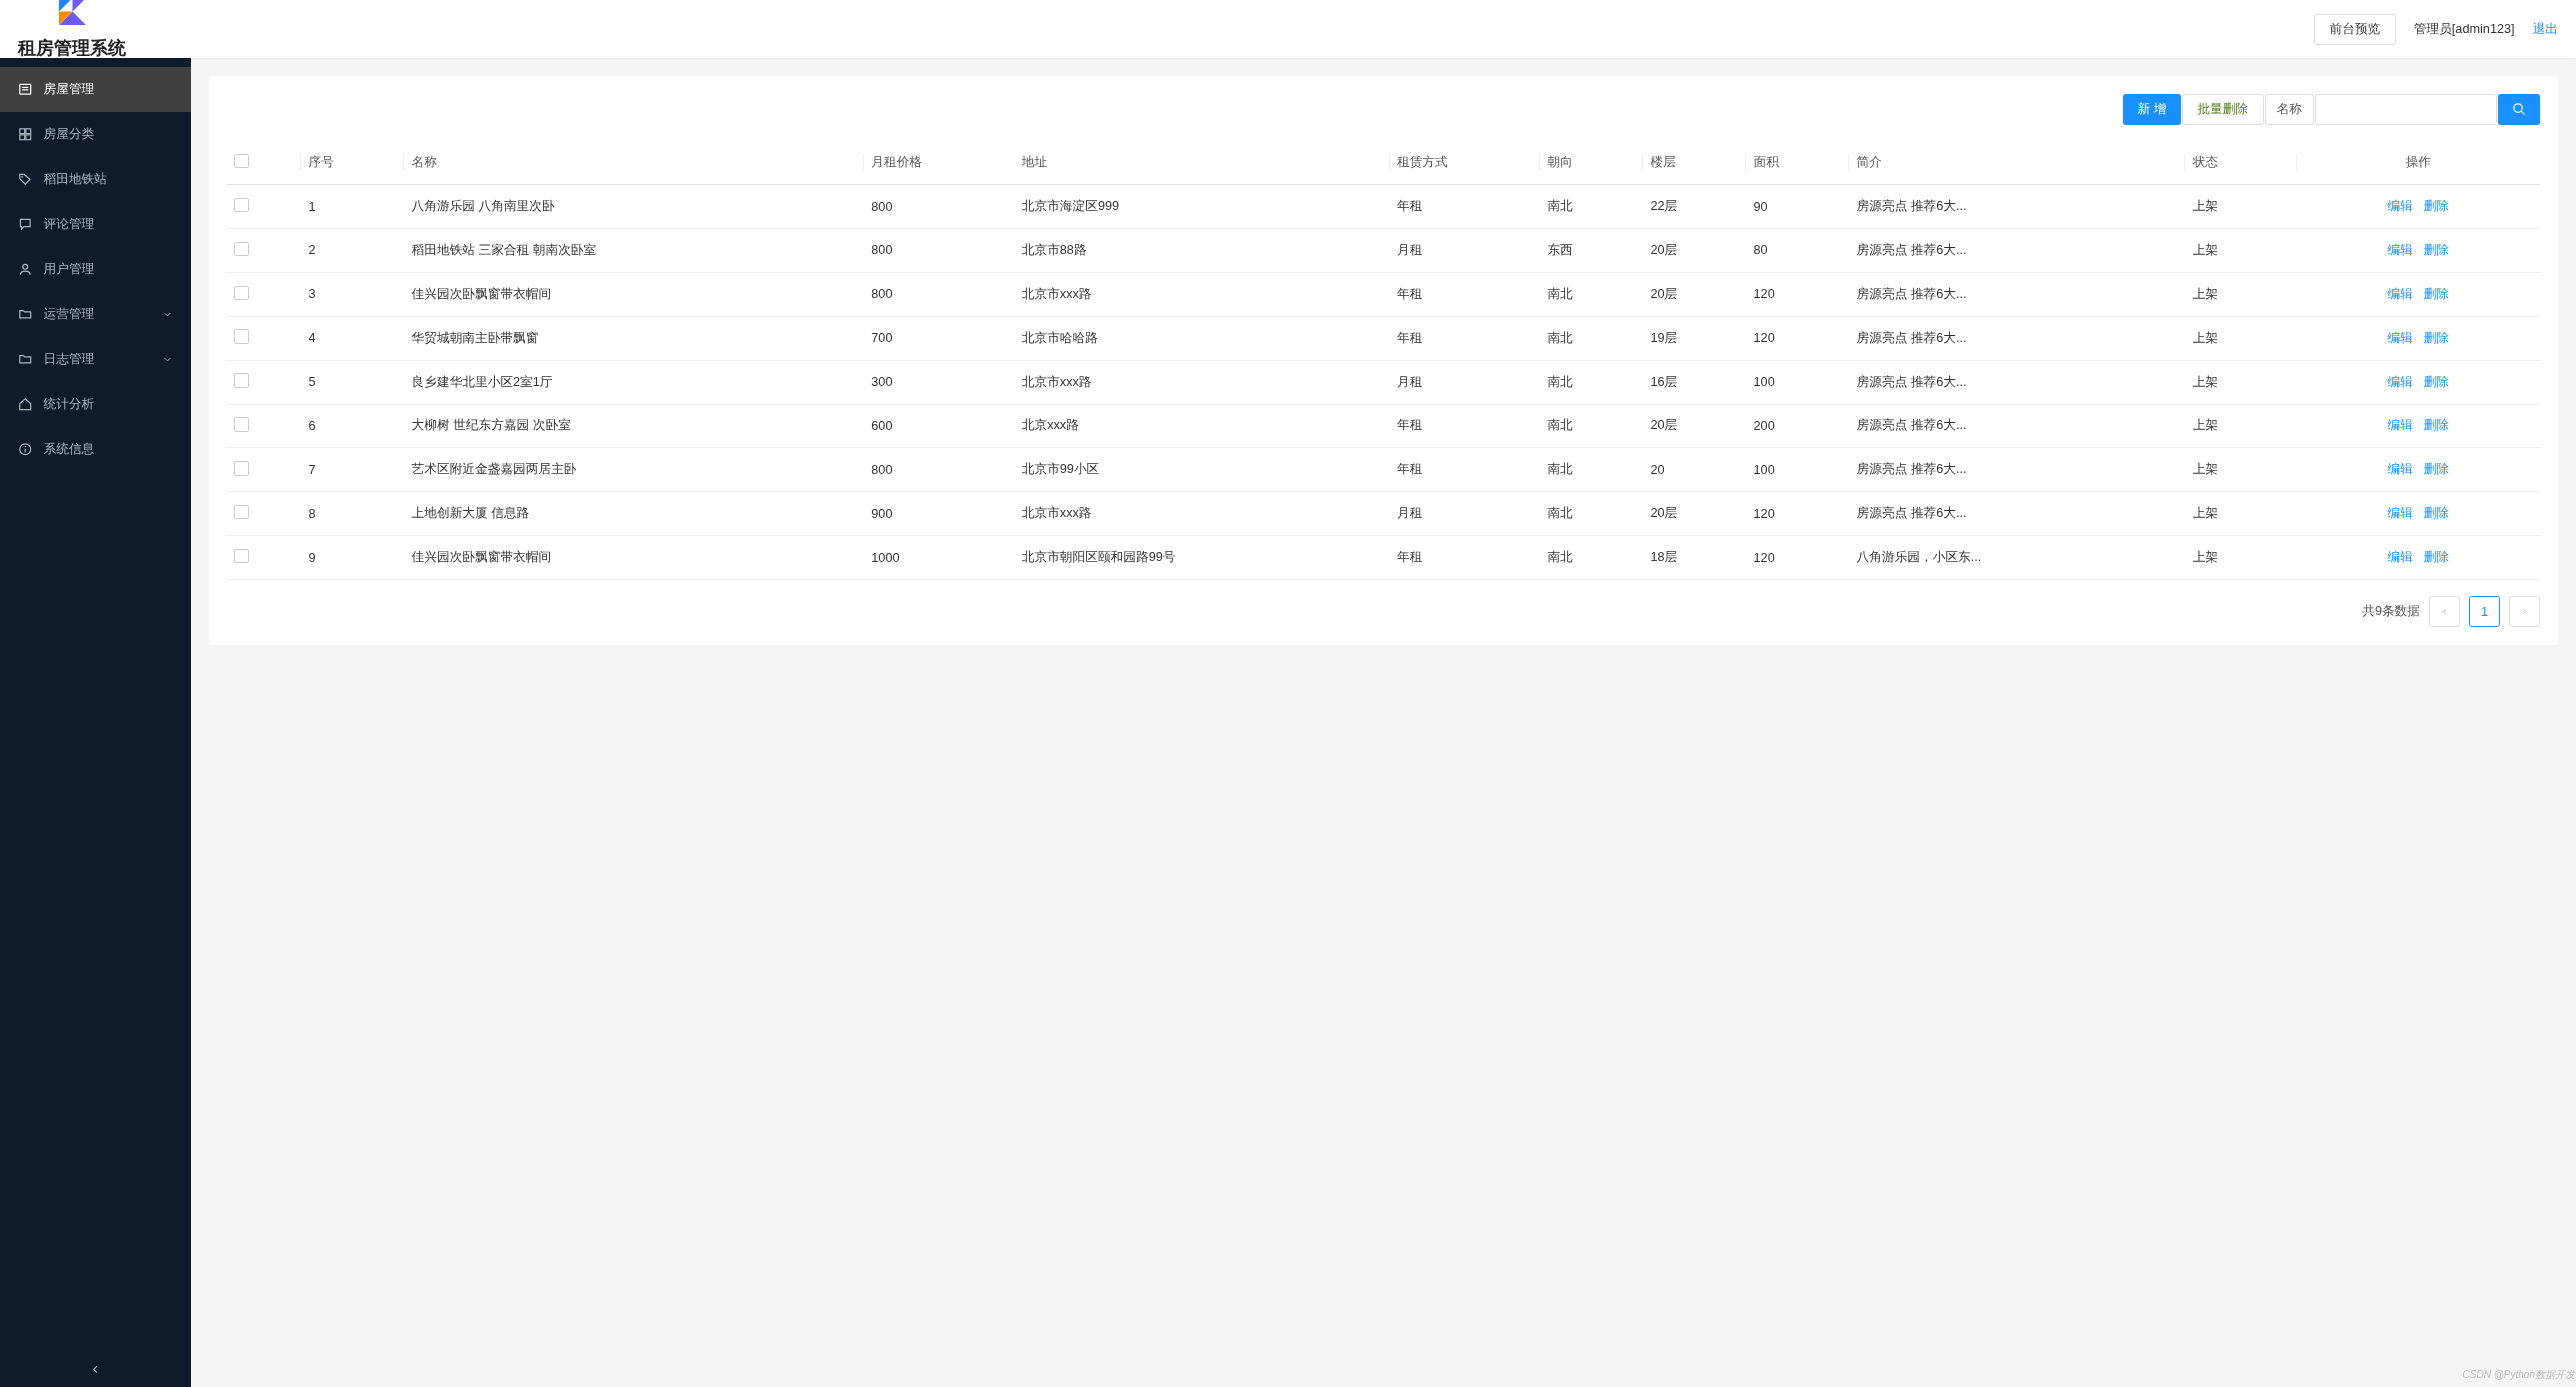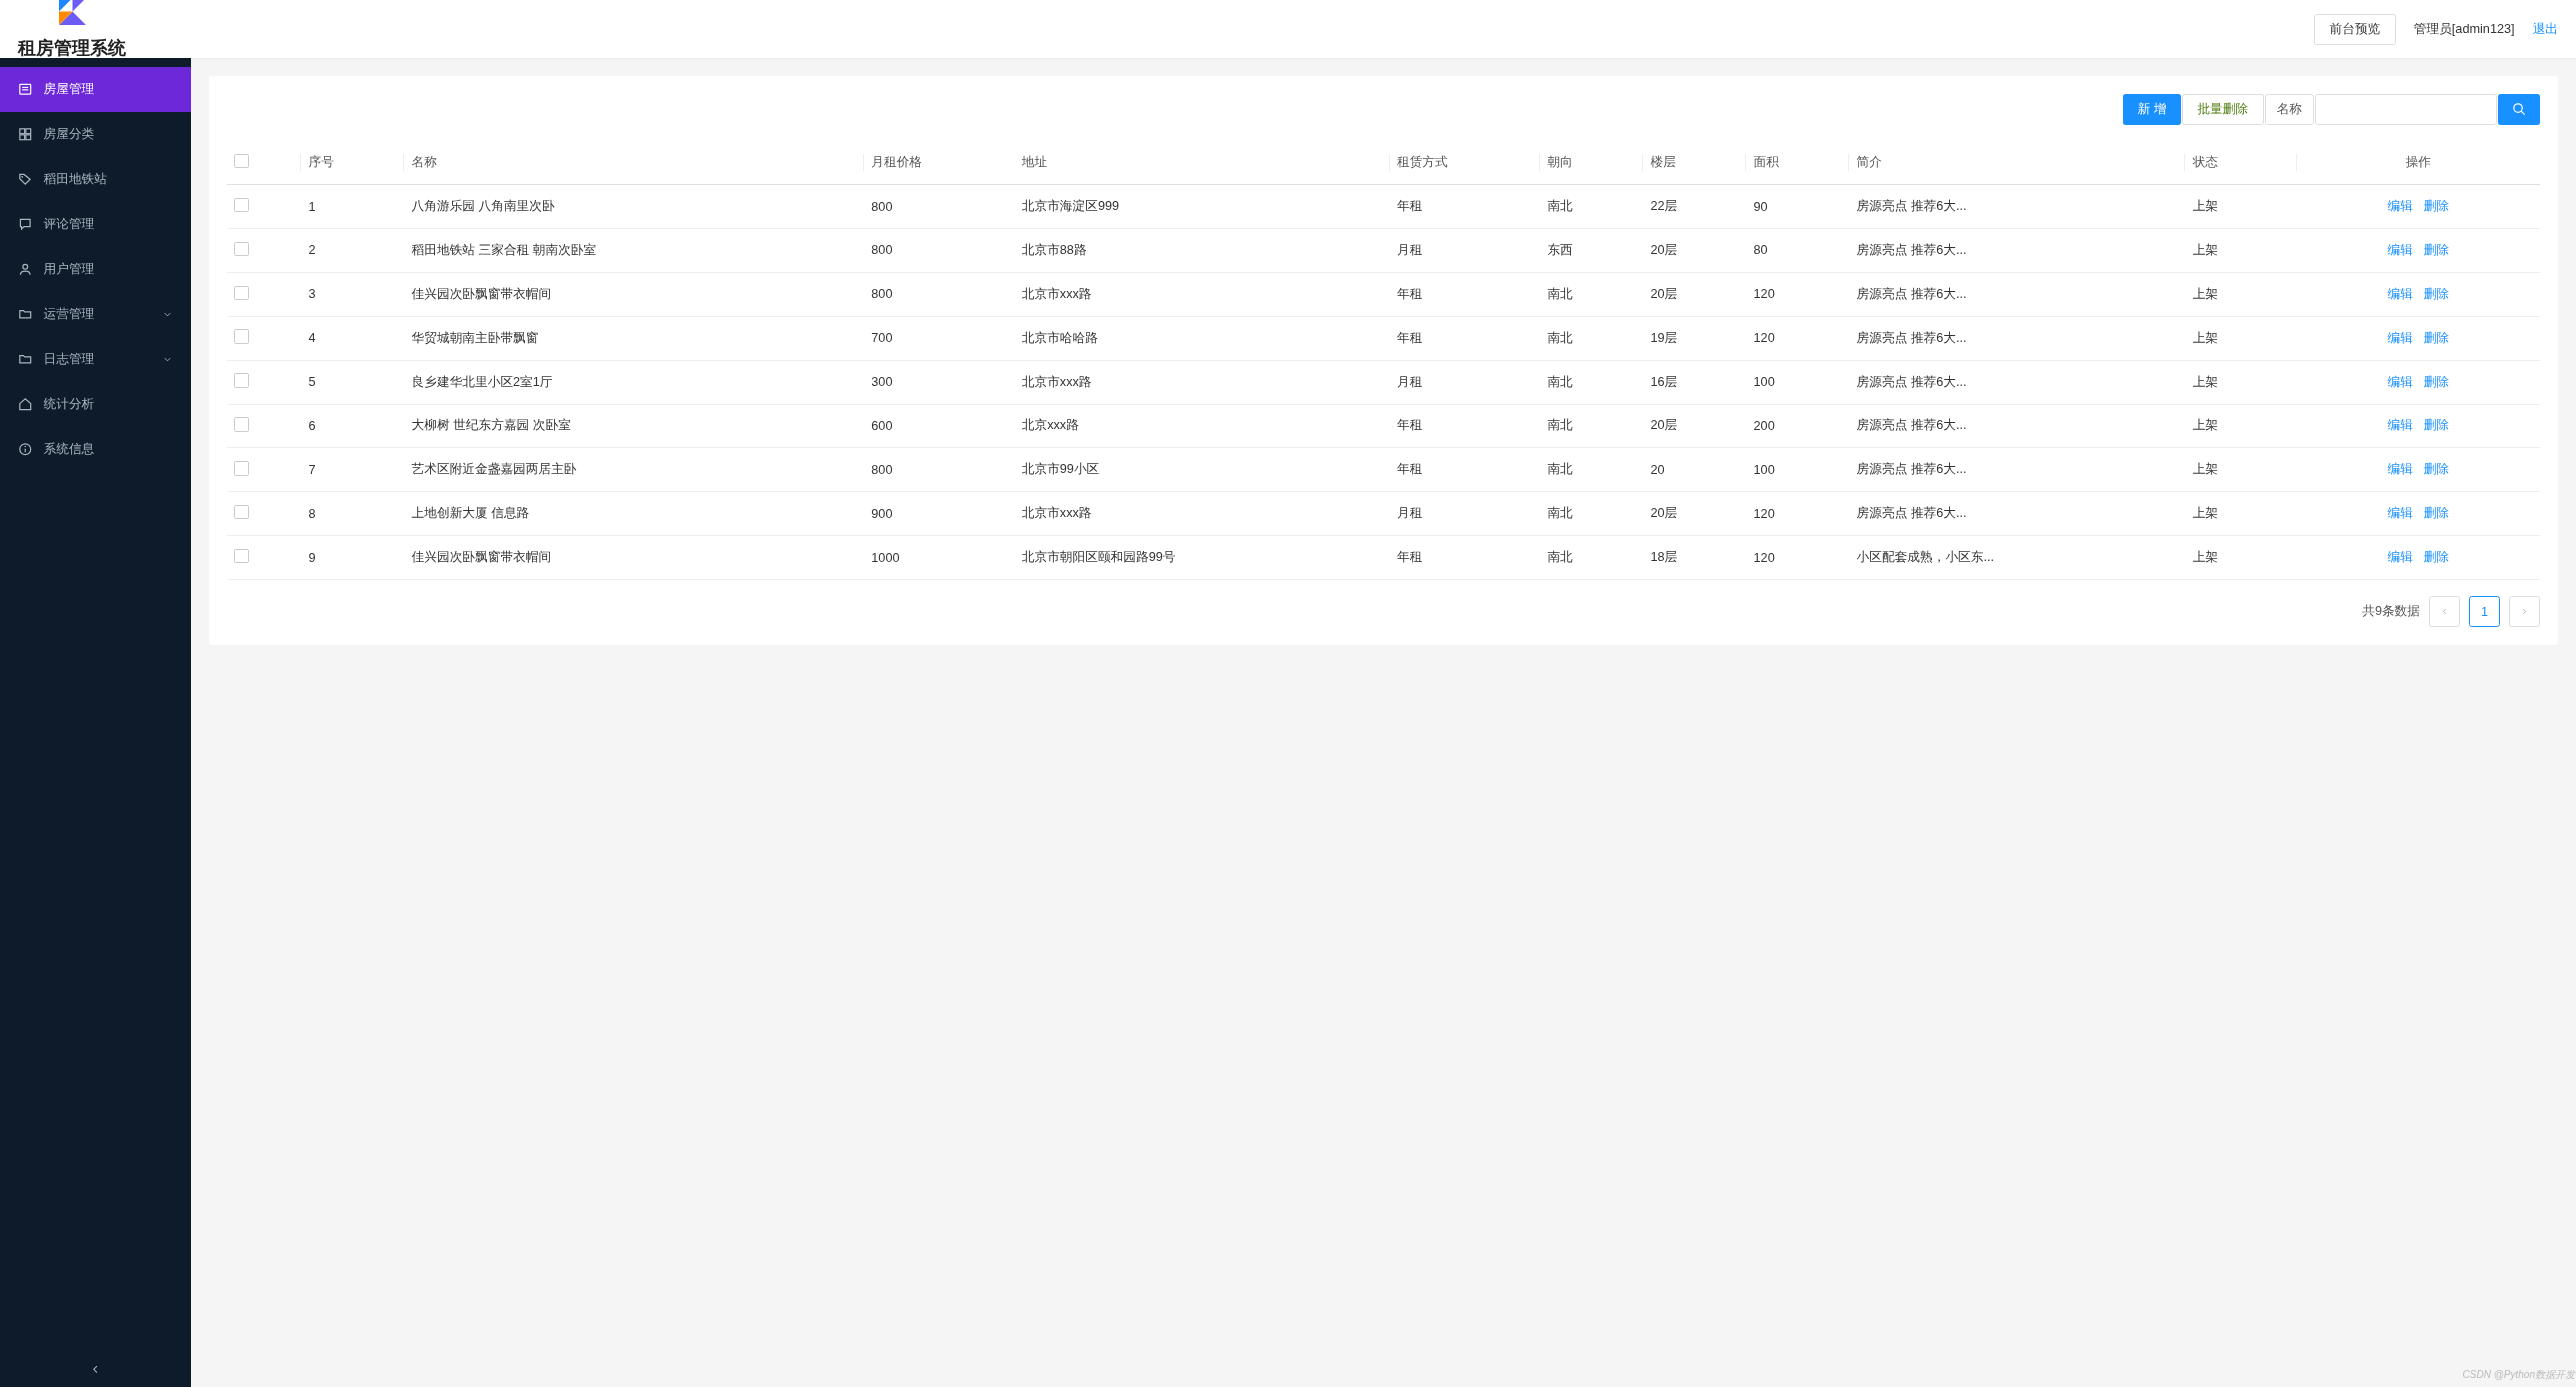--- a/index.html
+++ b/index.html
@@ -8,21 +8,21 @@
 .logo { display: flex; align-items: center; gap: 11px; flex-direction: column; }
 .logo-icon { width: 27px; height: 27px; }
 .logo-text { font-size: 18px; font-weight: 700; color: #222; }
 .header-right { margin-left: auto; display: flex; align-items: center; gap: 18px; }
 .btn-preview { height: 31px; padding: 0 14.5px; border: 0.9px solid #ddd; background: #fff; border-radius: 2.7px; cursor: pointer; font-size: 12.7px; color: #333; }
 .user-info { color: #333; font-size: 12.7px; }
 .logout { color: #1890ff; cursor: pointer; font-size: 12.7px; }
 .layout { display: flex; height: calc(100vh - 58px); }
 .sidebar { width: 191px; background: #0d1b2a; flex-shrink: 0; position: relative; padding-top: 9px; }
 .menu-item { height: 45px; display: flex; align-items: center; padding: 0 18px; color: #aab5c0; cursor: pointer; gap: 11px; position: relative; }
-.menu-item.active { background: #6d28d9; color: #fff; }
+.menu-item.active { background: #404040; color: #fff; }
 .menu-item .icon { width: 14.5px; height: 14.5px; flex-shrink: 0; }
 .menu-item .chev { margin-left: auto; width: 11px; height: 11px; }
 .collapse { position: absolute; bottom: 0; left: 0; right: 0; height: 36px; display: flex; align-items: center; justify-content: center; color: #aab5c0; cursor: pointer; }
 .main { flex: 1; padding: 18px; overflow: auto; }
 .card { background: #fff; border-radius: 2.7px; padding: 18px; }
 .toolbar { display: flex; align-items: center; gap: 1px; justify-content: flex-end; margin-bottom: 16.3px; }
 .btn { height: 31px; padding: 0 14.5px; border-radius: 2.7px; cursor: pointer; font-size: 12.7px; display: inline-flex; align-items: center; }
 .btn-primary { background: #1890ff; color: #fff; border: none; }
 .btn-default { background: #fff; color: #4d7c0f; border: 0.9px solid #ddd; }
 .search-label { border: 0.9px solid #ddd; height: 31px; padding: 0 11px; display: inline-flex; align-items: center; border-radius: 2.7px; color: #555; }
@@ -289,21 +289,21 @@
             <tr>
               <td class="col-check"><span class="checkbox"></span></td>
               <td class="col-no">9</td>
               <td class="col-name">佳兴园次卧飘窗带衣帽间</td>
               <td class="col-price">1000</td>
               <td class="col-addr">北京市朝阳区颐和园路99号</td>
               <td class="col-rent">年租</td>
               <td class="col-dir">南北</td>
               <td class="col-floor">18层</td>
               <td class="col-area">120</td>
-              <td class="col-intro">小区配套成熟，小区东...</td>
+              <td class="col-intro">八角游乐园，小区东...</td>
               <td class="col-status">上架</td>
               <td class="col-ops ops"><span class="link">编辑</span><span class="link">删除</span></td>
             </tr>
           </tbody>
       </table>
 
       <div class="pagination">
         <span>共9条数据</span>
         <span class="page-btn">
           <svg width="9" height="9" viewBox="0 0 24 24">

